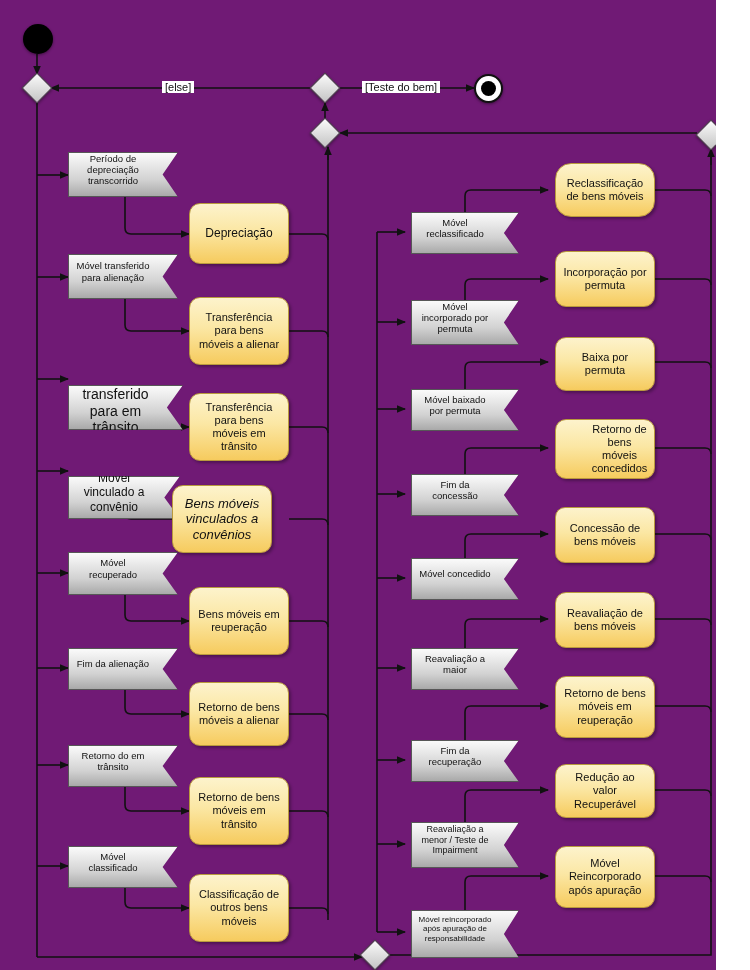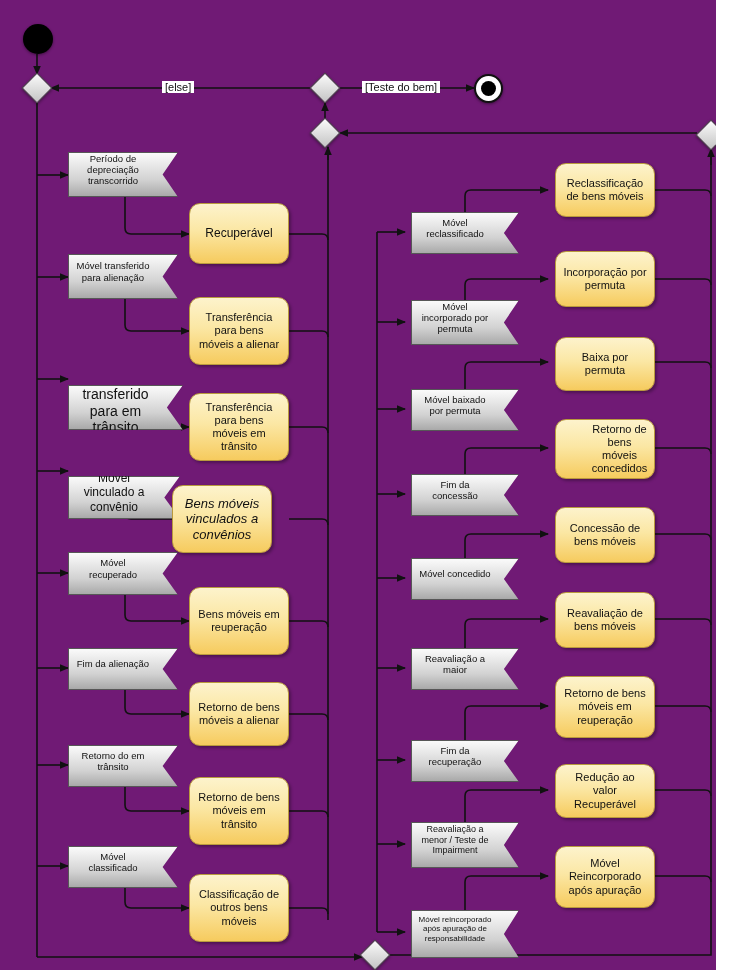--- a/index.html
+++ b/index.html
@@ -161,40 +161,40 @@
 
   <div class="node signal" style="left:68px;top:152px;width:110px;height:45px;font-size:9.5px;">Período de depreciação transcorrido</div>
   <div class="node signal" style="left:68px;top:254px;width:110px;height:45px;font-size:9.5px;">Móvel transferido para alienação</div>
   <div class="node signal" style="left:68px;top:356px;width:115px;height:45px;font-size:14px;margin-top:29px;">Móvel transferido para em trânsito</div>
   <div class="node signal" style="left:68px;top:476px;width:112px;height:43px;font-size:12px;">Móvel vinculado a convênio</div>
   <div class="node signal" style="left:68px;top:552px;width:110px;height:43px;font-size:9.5px;">Móvel recuperado</div>
   <div class="node signal" style="left:68px;top:648px;width:110px;height:42px;font-size:9.5px;">Fim da alienação</div>
   <div class="node signal" style="left:68px;top:745px;width:110px;height:42px;font-size:9.5px;">Retorno do em trânsito</div>
   <div class="node signal" style="left:68px;top:846px;width:110px;height:42px;font-size:9.5px;">Móvel classificado</div>
 
-  <div class="node action" style="left:189px;top:203px;width:100px;height:61px;font-size:12px;">Recuperável</div>
+  <div class="node action" style="left:189px;top:203px;width:100px;height:61px;font-size:12px;">Depreciação</div>
   <div class="node action" style="left:189px;top:297px;width:100px;height:68px;font-size:11px;">Transferência para bens móveis a alienar</div>
   <div class="node action" style="left:189px;top:393px;width:100px;height:68px;font-size:11px;">Transferência para bens móveis em trânsito</div>
   <div class="node action" style="left:172px;top:485px;width:100px;height:68px;font-size:13px;font-style:italic;">Bens móveis vinculados a convênios</div>
   <div class="node action" style="left:189px;top:587px;width:100px;height:68px;font-size:11px;">Bens móveis em reuperação</div>
   <div class="node action" style="left:189px;top:682px;width:100px;height:64px;font-size:11px;">Retorno de bens móveis a alienar</div>
   <div class="node action" style="left:189px;top:777px;width:100px;height:68px;font-size:11px;">Retorno de bens móveis em trânsito</div>
   <div class="node action" style="left:189px;top:874px;width:100px;height:68px;font-size:11px;">Classificação de outros bens móveis</div>
 
   <div class="node signal" style="left:411px;top:212px;width:108px;height:42px;font-size:9.5px;">Móvel reclassificado</div>
   <div class="node signal" style="left:411px;top:300px;width:108px;height:45px;font-size:9.5px;">Móvel incorporado por permuta</div>
   <div class="node signal" style="left:411px;top:389px;width:108px;height:42px;font-size:9.5px;">Móvel baixado por permuta</div>
   <div class="node signal" style="left:411px;top:474px;width:108px;height:42px;font-size:9.5px;">Fim da concessão</div>
   <div class="node signal" style="left:411px;top:558px;width:108px;height:42px;font-size:9.5px;">Móvel concedido</div>
   <div class="node signal" style="left:411px;top:648px;width:108px;height:42px;font-size:9.5px;">Reavaliação a maior</div>
   <div class="node signal" style="left:411px;top:740px;width:108px;height:42px;font-size:9.5px;">Fim da recuperação</div>
   <div class="node signal" style="left:411px;top:822px;width:108px;height:46px;font-size:9px;">Reavaliação a menor / Teste de Impairment</div>
   <div class="node signal" style="left:411px;top:910px;width:108px;height:48px;font-size:8px;">Móvel reincorporado após apuração de responsabilidade</div>
 
-  <div class="node action" style="left:555px;top:163px;width:100px;height:54px;font-size:11px;">Reclassificação de bens móveis</div>
+  <div class="node action" style="left:555px;top:163px;width:100px;height:54px;font-size:11px;border-radius:16px;">Reclassificação de bens móveis</div>
   <div class="node action" style="left:555px;top:251px;width:100px;height:56px;font-size:11px;">Incorporação por permuta</div>
   <div class="node action" style="left:555px;top:337px;width:100px;height:54px;font-size:11px;">Baixa por permuta</div>
   <div class="node action" style="left:555px;top:419px;width:100px;height:60px;font-size:11px;padding-left:36px;">Retorno de bens móveis concedidos</div>
   <div class="node action" style="left:555px;top:507px;width:100px;height:56px;font-size:11px;border-radius:10px;">Concessão de bens móveis</div>
   <div class="node action" style="left:555px;top:592px;width:100px;height:56px;font-size:11px;">Reavaliação de bens móveis</div>
   <div class="node action" style="left:555px;top:676px;width:100px;height:62px;font-size:11px;">Retorno de bens móveis em reuperação</div>
   <div class="node action" style="left:555px;top:764px;width:100px;height:54px;font-size:11px;">Redução ao valor Recuperável</div>
   <div class="node action" style="left:555px;top:846px;width:100px;height:62px;font-size:11px;">Móvel Reincorporado após apuração</div>
 
 </div>

